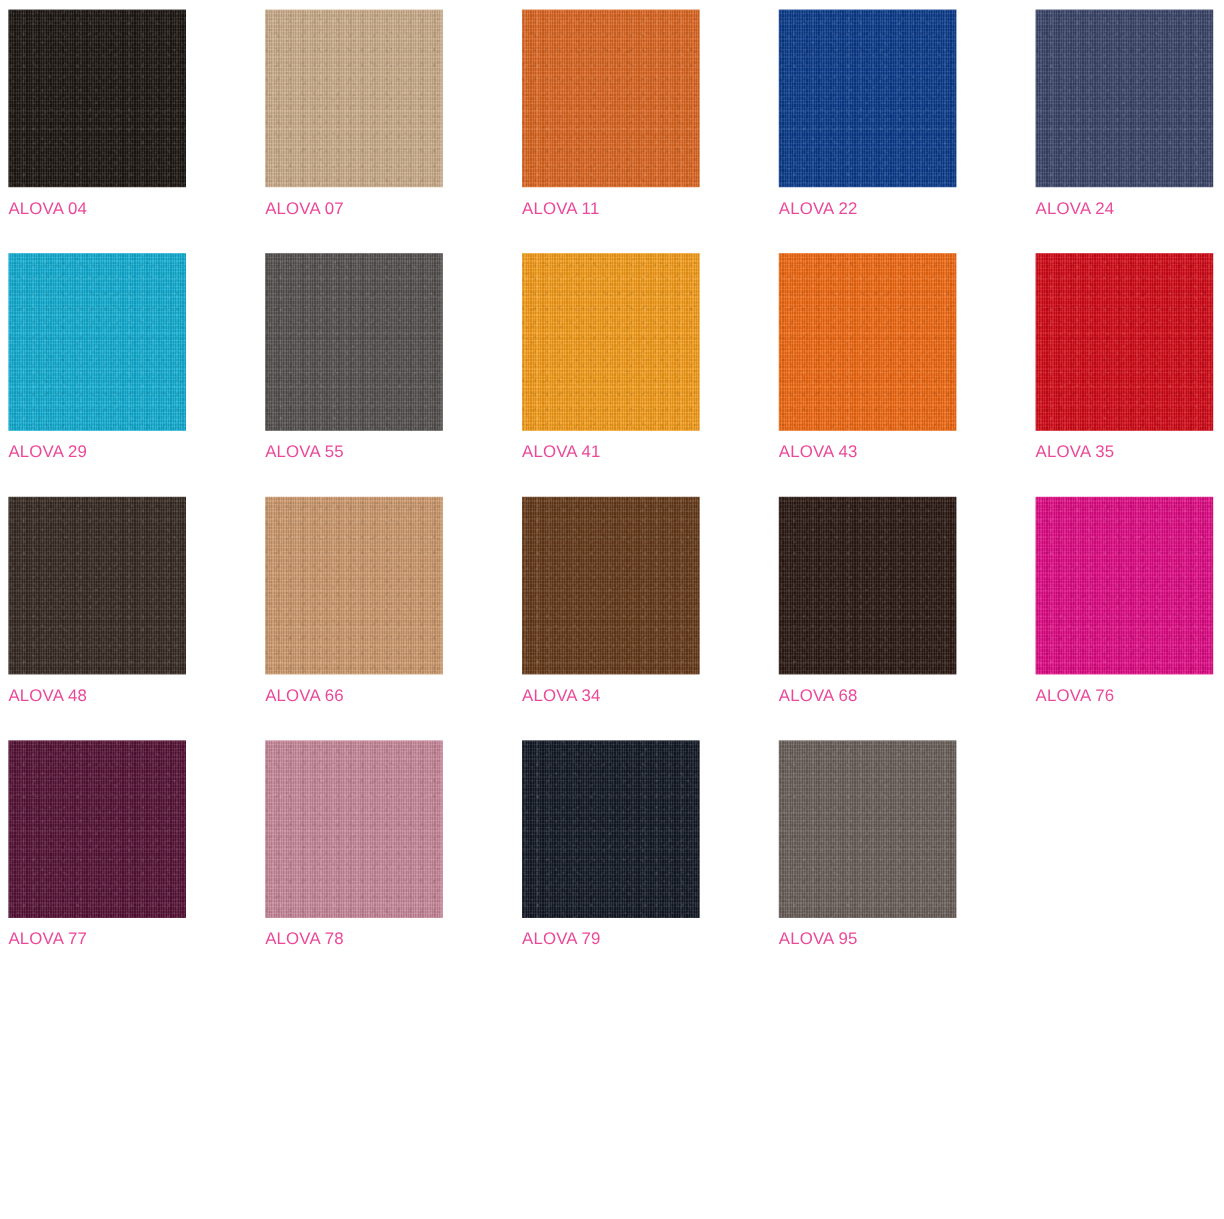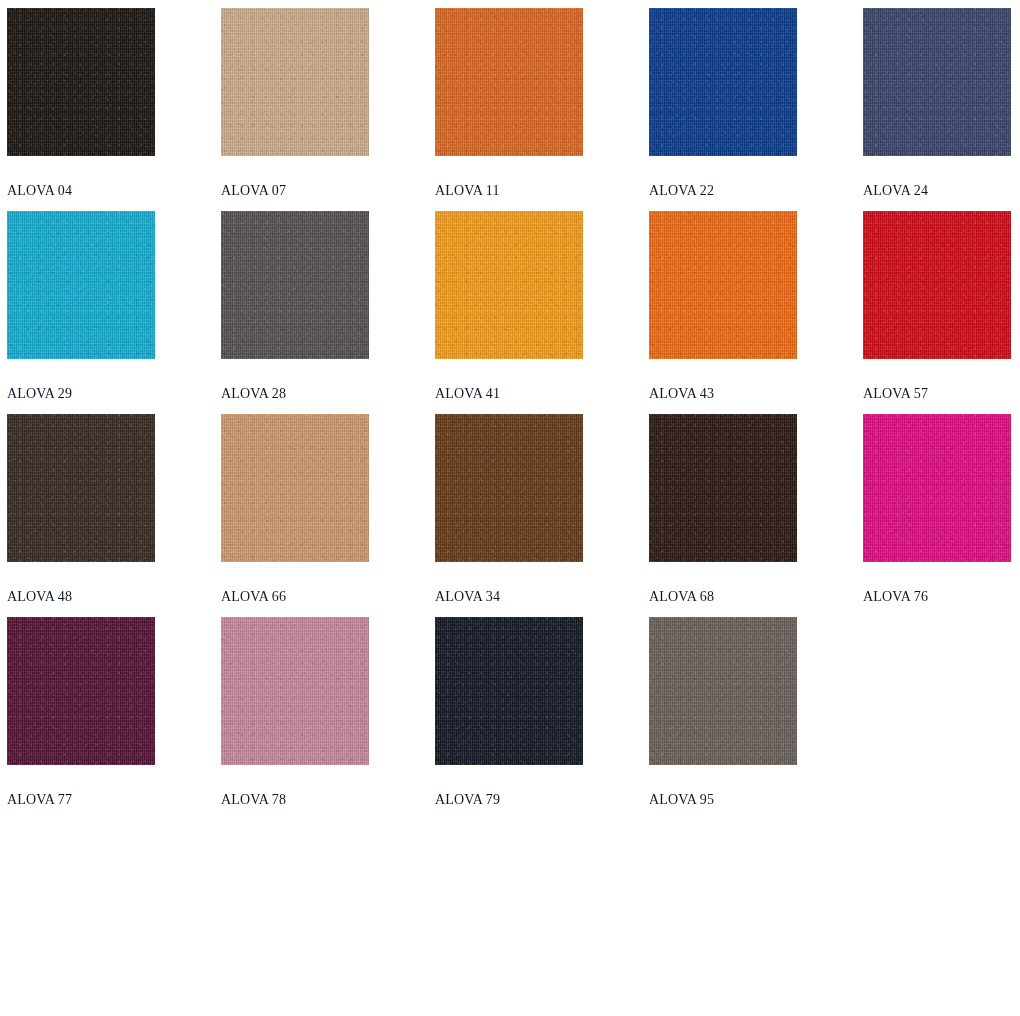--- a/index.html
+++ b/index.html
@@ -73,27 +73,26 @@
       radial-gradient(circle at 72% 37%, rgba(0,0,0,0.09) 0 1px, transparent 1px),
       radial-gradient(circle at 29% 91%, rgba(0,0,0,0.08) 0 1px, transparent 1px),
       radial-gradient(circle at 54% 45%, rgba(255,255,255,0.07) 0 1px, transparent 1px);
     background-size: 11px 9px, 13px 11px, 9px 13px, 15px 10px, 10px 12px, 12px 14px, 14px 9px, 8px 8px;
     opacity: 0.85;
     pointer-events: none;
   }
 
   .swatch-label {
     display: block;
-    margin-top: 27px;
+    margin-top: 9px;
     font-size: 14px;
     line-height: 16px;
-    color: #0f172a;
+    color: #ec4899;
     letter-spacing: 0.15px;
     white-space: nowrap;
-    font-family: Liberation Serif, serif;
   }
 </style>
 </head>
 <body style="background: rgb(255, 255, 255);">
 
 <main id="swatch-grid">
     <div class="swatch-cell">
       <div class="swatch-chip" style="background-color: rgb(27, 21, 17);"></div>
       <span class="swatch-label">ALOVA 04</span>
     </div>
@@ -112,33 +111,33 @@
     <div class="swatch-cell">
       <div class="swatch-chip" style="background-color: rgb(58, 69, 105);"></div>
       <span class="swatch-label">ALOVA 24</span>
     </div>
     <div class="swatch-cell">
       <div class="swatch-chip" style="background-color: rgb(19, 175, 213);"></div>
       <span class="swatch-label">ALOVA 29</span>
     </div>
     <div class="swatch-cell">
       <div class="swatch-chip" style="background-color: rgb(85, 81, 81);"></div>
-      <span class="swatch-label">ALOVA 28</span>
+      <span class="swatch-label">ALOVA 55</span>
     </div>
     <div class="swatch-cell">
       <div class="swatch-chip" style="background-color: rgb(247, 158, 27);"></div>
       <span class="swatch-label">ALOVA 41</span>
     </div>
     <div class="swatch-cell">
       <div class="swatch-chip" style="background-color: rgb(242, 106, 19);"></div>
       <span class="swatch-label">ALOVA 43</span>
     </div>
     <div class="swatch-cell">
       <div class="swatch-chip" style="background-color: rgb(212, 10, 23);"></div>
-      <span class="swatch-label">ALOVA 57</span>
+      <span class="swatch-label">ALOVA 35</span>
     </div>
     <div class="swatch-cell">
       <div class="swatch-chip" style="background-color: rgb(54, 42, 34);"></div>
       <span class="swatch-label">ALOVA 48</span>
     </div>
     <div class="swatch-cell">
       <div class="swatch-chip" style="background-color: rgb(206, 155, 110);"></div>
       <span class="swatch-label">ALOVA 66</span>
     </div>
     <div class="swatch-cell">

